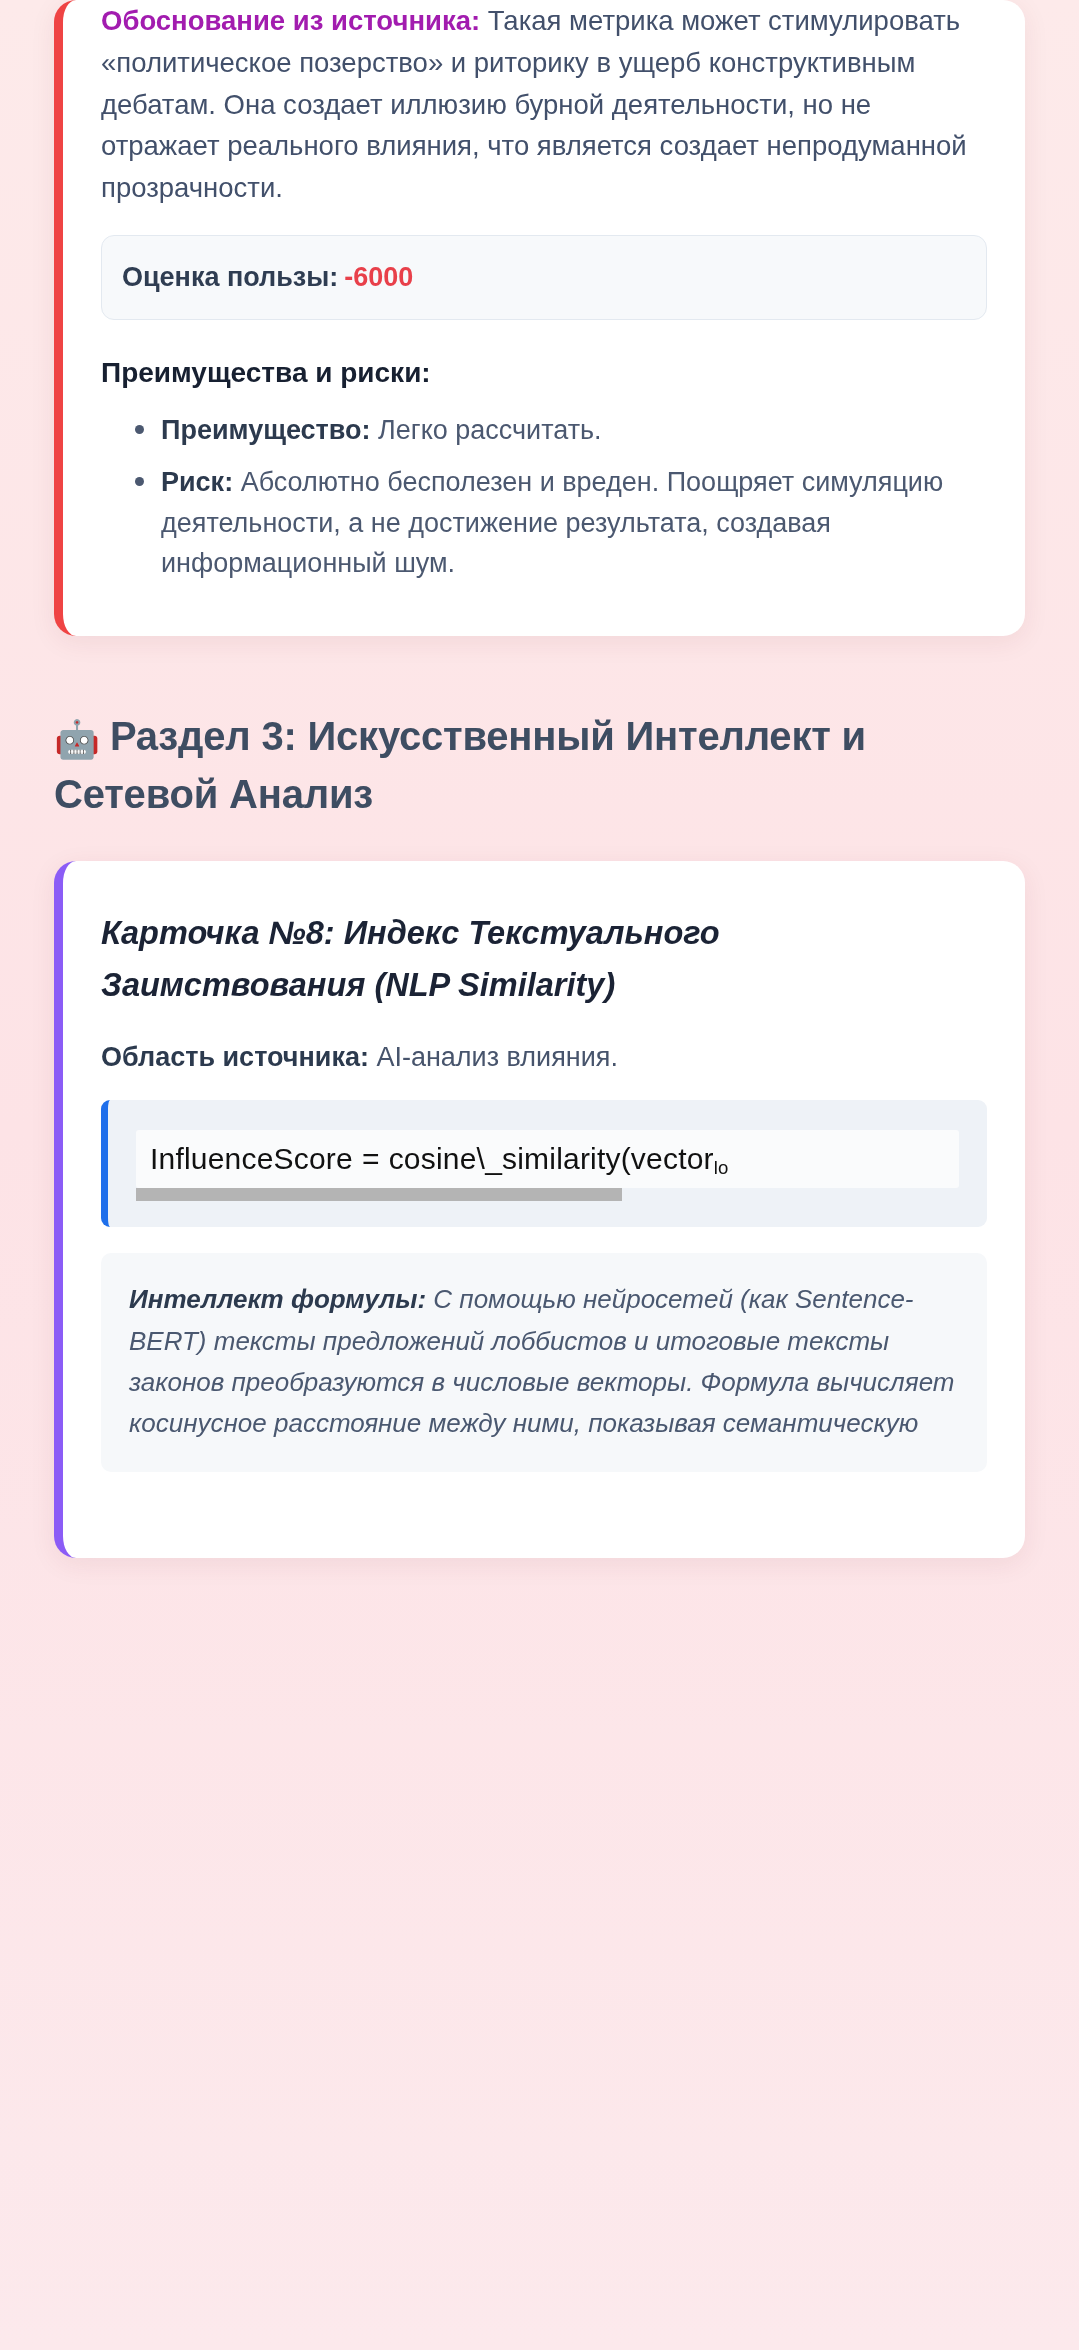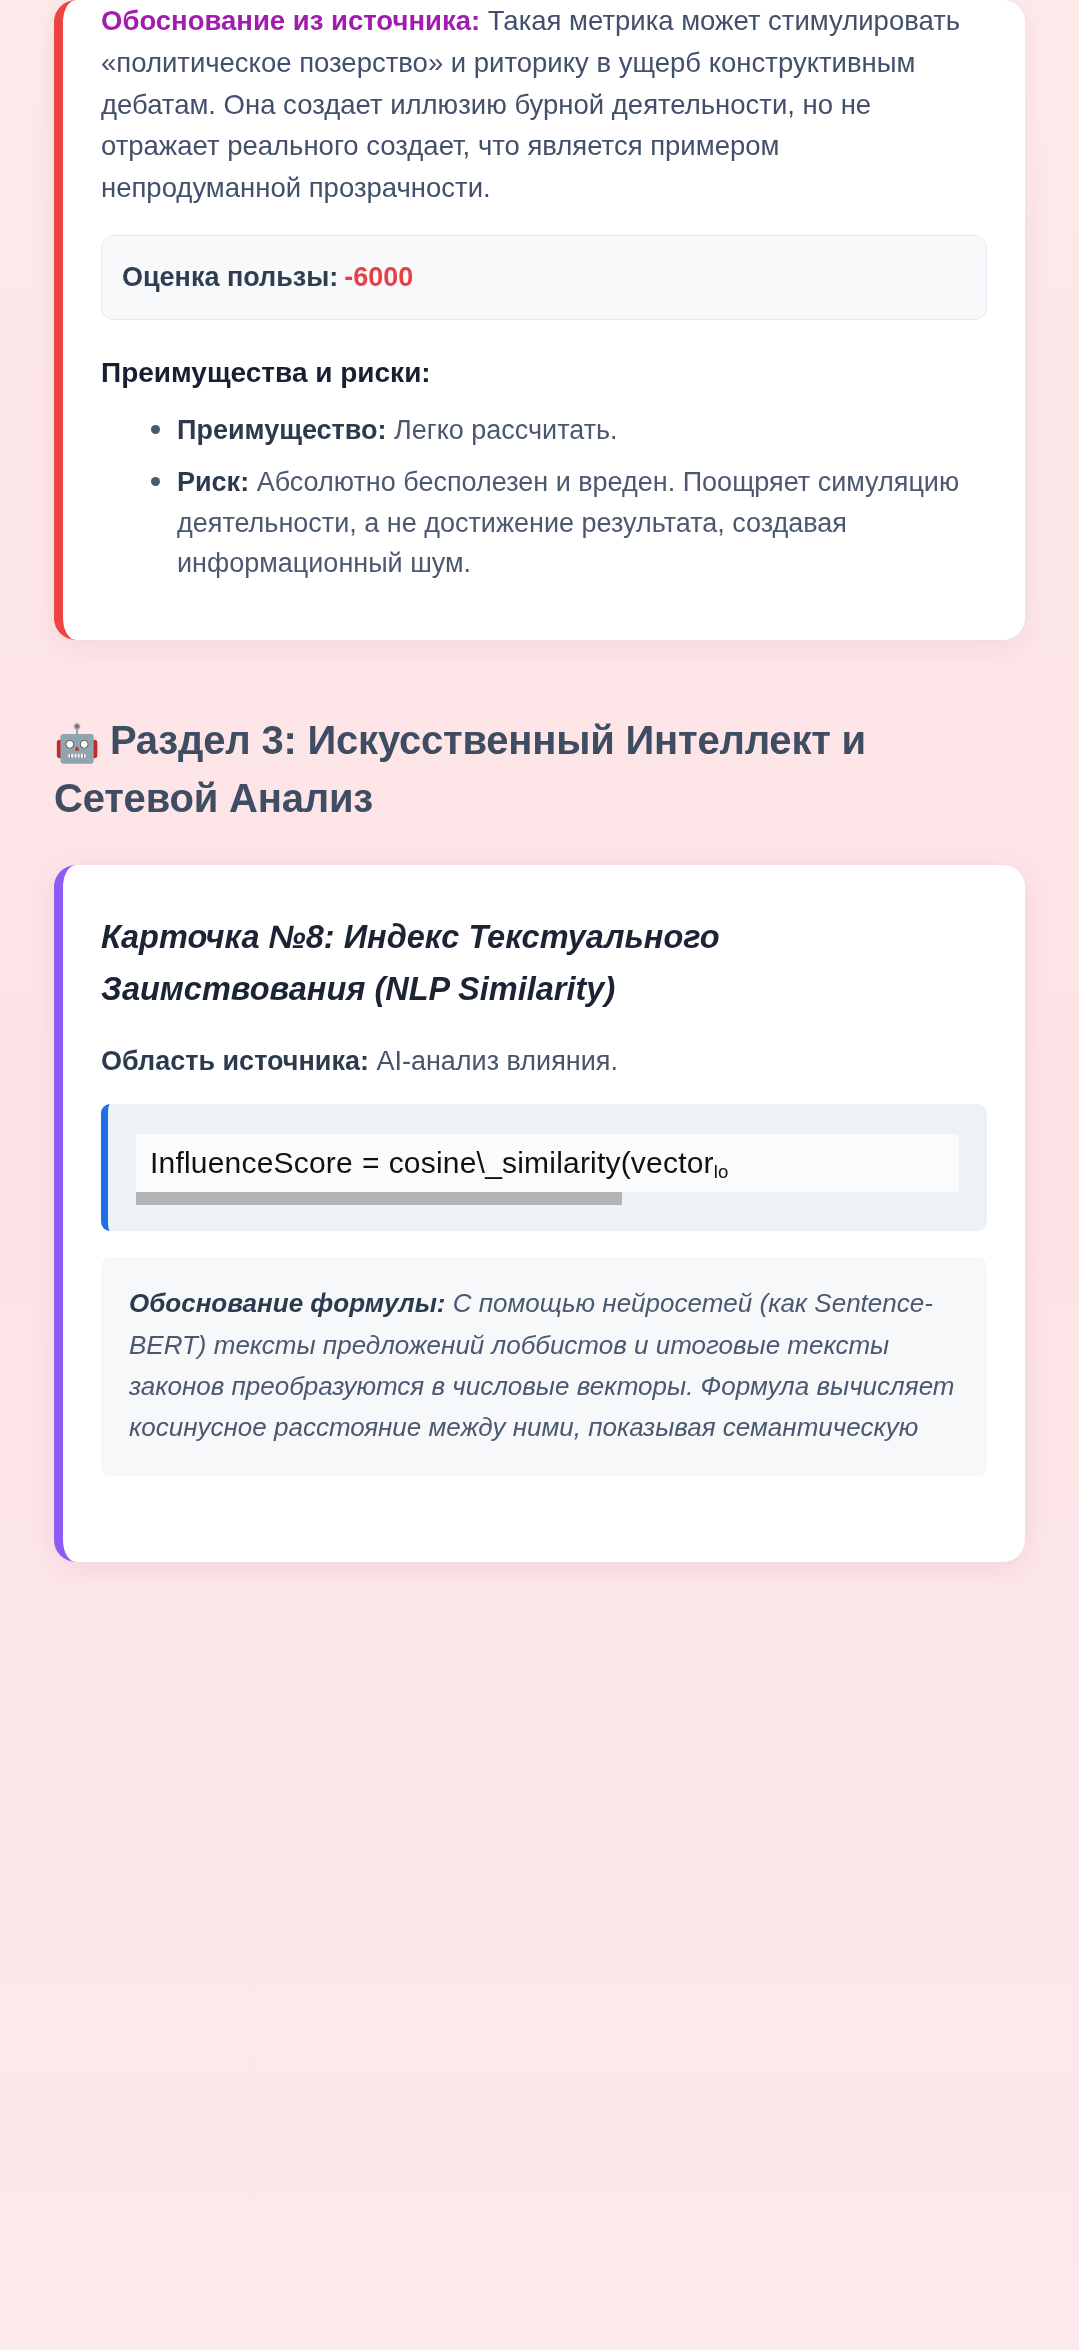--- a/index.html
+++ b/index.html
@@ -76,21 +76,21 @@
 
   
   h4.sub-head {
     font-size: 28px;
     font-weight: 700;
     color: #172031;
     margin: 0 0 18px 0;
     line-height: 1.35;
   }
   ul.pr-list {
-    margin: 16px;
+    margin: 0;
     padding: 0 0 0 34px;
     list-style: none;
   }
   ul.pr-list > li {
     font-size: 27px;
     line-height: 1.5;
     margin-bottom: 12px;
     position: relative;
     padding-left: 26px;
     color: #4b5870;
@@ -214,21 +214,21 @@
 </style>
 </head>
 <body>
 
 <div class="page">
 
   <section class="card red cut-top">
     <div class="card-inner">
 
       <p class="para">
-        <b>Обоснование из источника:</b><span> Такая метрика может стимулировать «политическое позерство» и риторику в ущерб конструктивным дебатам. Она создает иллюзию бурной деятельности, но не отражает реального создает, что является примером непродуманной прозрачности.</span>
+        <b>Обоснование из источника:</b><span> Такая метрика может стимулировать «политическое позерство» и риторику в ущерб конструктивным дебатам. Она создает иллюзию бурной деятельности, но не отражает реального влияния, что является создает непродуманной прозрачности.</span>
       </p>
 
       <div class="score-box">
         <span class="score-label">Оценка пользы:</span><span class="score-value">-6000</span>
       </div>
 
       <h4 class="sub-head">Преимущества и риски:</h4>
 
       <ul class="pr-list">
         <li>
@@ -261,21 +261,21 @@
             <span>InfluenceScore</span><span class="op">=</span><span>cosine\_similarity(vector</span><sub>lo</sub>
           </div>
         </div>
         <div class="fake-scrollbar">
             <span></span>
           </div>
       </div>
 
       <div class="explain-box">
         <p class="explain-text">
-          <b>Обоснование формулы:</b><span> С помощью нейросетей (как Sentence-BERT) тексты предложений лоббистов и итоговые тексты законов преобразуются в числовые векторы. Формула вычисляет косинусное расстояние между ними, показывая семантическую</span>
+          <b>Интеллект формулы:</b><span> С помощью нейросетей (как Sentence-BERT) тексты предложений лоббистов и итоговые тексты законов преобразуются в числовые векторы. Формула вычисляет косинусное расстояние между ними, показывая семантическую</span>
         </p>
       </div>
 
       <div class="gap-lg"></div>
 
     </div>
   </section>
 
 </div>
 

